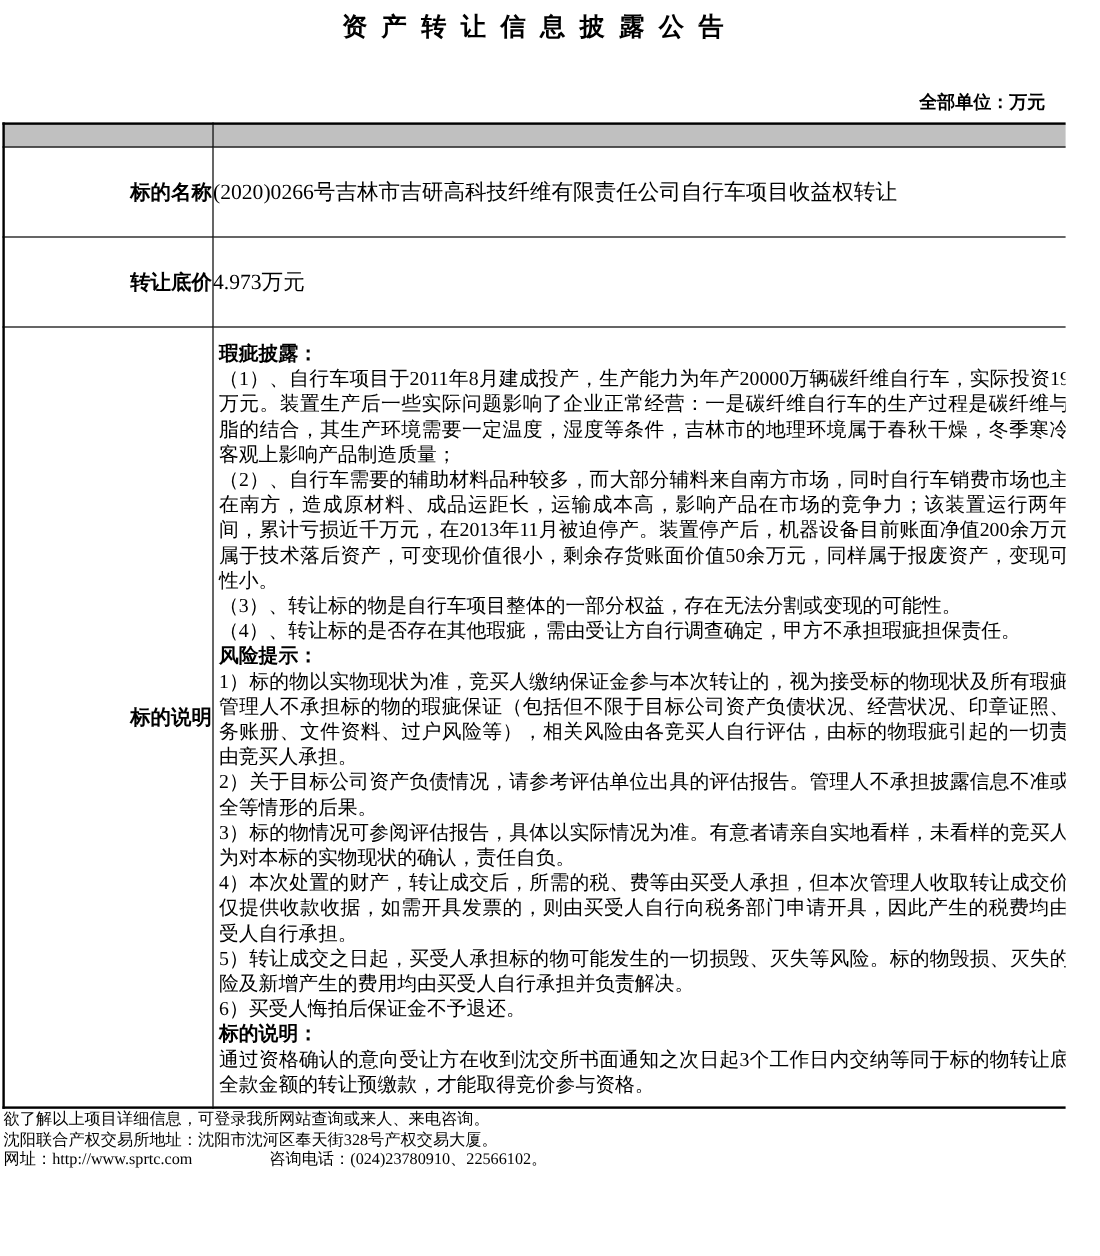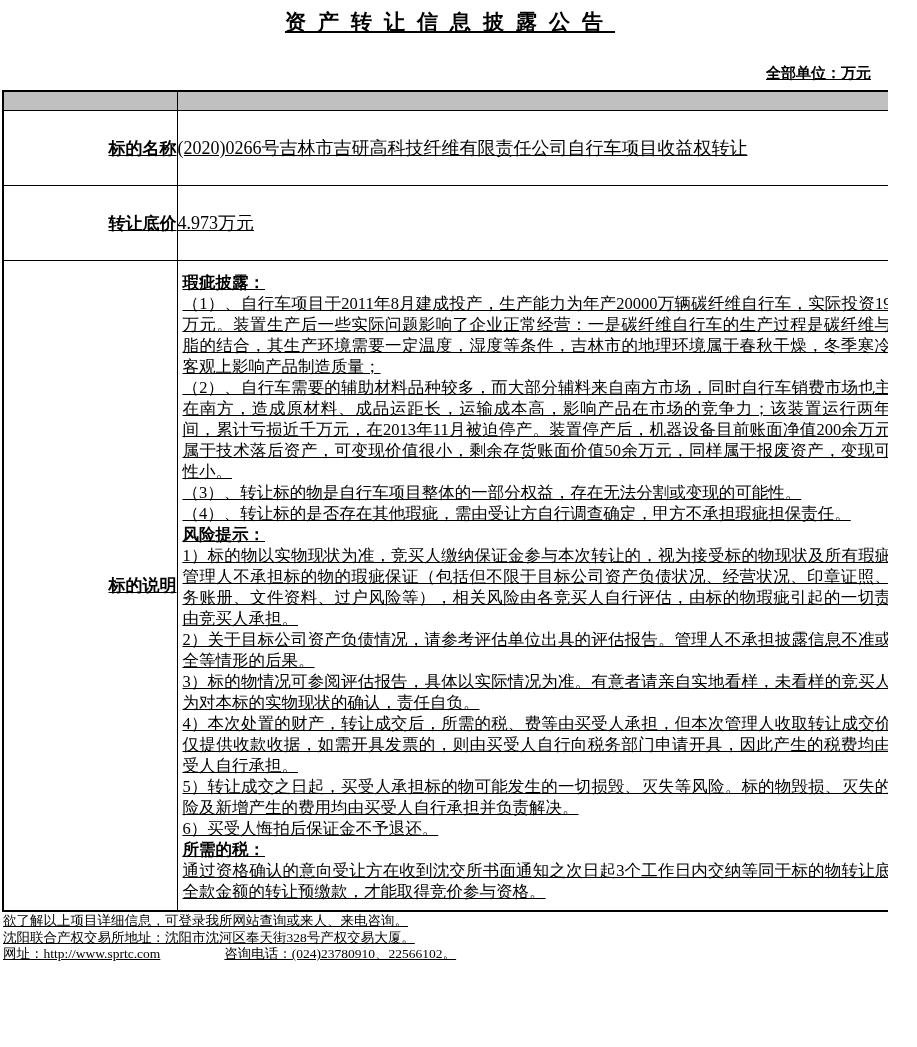--- a/index.html
+++ b/index.html
@@ -8,36 +8,35 @@
     background: #ffffff;
     font-family: "Liberation Serif", "DejaVu Serif", serif;
     color: #000000;
   }
   .page {
     position: relative;
     width: 888px;
     height: 1047px;
     background: #ffffff;
     overflow: hidden;
-    text-decoration: underline;
   }
   .doc-title {
     text-align: center;
     font-size: 21px;
     font-weight: bold;
     letter-spacing: 12px;
     padding-left: 12px; 
     margin-top: 8px;
     white-space: nowrap;
   }
   .unit-note {
     text-align: right;
     font-size: 15px;
     font-weight: bold;
-    margin-top: 28px;
+    margin-top: 40px;
     margin-right: 17px;
   }
   table.disclosure {
     border-collapse: collapse;
     table-layout: fixed;
     width: 913px;
     margin-left: 2px;
     margin-top: 7px;
     border: 2px solid #000;
   }
@@ -120,21 +119,21 @@
               <div class="sec-par">（2）、自行车需要的辅助材料品种较多，而大部分辅料来自南方市场，同时自行车销费市场也主要在南方，造成原材料、成品运距长，运输成本高，影响产品在市场的竞争力；该装置运行两年时间，累计亏损近千万元，在2013年11月被迫停产。装置停产后，机器设备目前账面净值200余万元，属于技术落后资产，可变现价值很小，剩余存货账面价值50余万元，同样属于报废资产，变现可能性小。</div>
               <div class="sec-par">（3）、转让标的物是自行车项目整体的一部分权益，存在无法分割或变现的可能性。</div>
               <div class="sec-par">（4）、转让标的是否存在其他瑕疵，需由受让方自行调查确定，甲方不承担瑕疵担保责任。</div>
               <div class="sec-heading">风险提示：</div>
               <div class="sec-par">1）标的物以实物现状为准，竞买人缴纳保证金参与本次转让的，视为接受标的物现状及所有瑕疵，管理人不承担标的物的瑕疵保证（包括但不限于目标公司资产负债状况、经营状况、印章证照、财务账册、文件资料、过户风险等），相关风险由各竞买人自行评估，由标的物瑕疵引起的一切责任由竞买人承担。</div>
               <div class="sec-par">2）关于目标公司资产负债情况，请参考评估单位出具的评估报告。管理人不承担披露信息不准或不全等情形的后果。</div>
               <div class="sec-par">3）标的物情况可参阅评估报告，具体以实际情况为准。有意者请亲自实地看样，未看样的竞买人视为对本标的实物现状的确认，责任自负。</div>
               <div class="sec-par">4）本次处置的财产，转让成交后，所需的税、费等由买受人承担，但本次管理人收取转让成交价款仅提供收款收据，如需开具发票的，则由买受人自行向税务部门申请开具，因此产生的税费均由买受人自行承担。</div>
               <div class="sec-par">5）转让成交之日起，买受人承担标的物可能发生的一切损毁、灭失等风险。标的物毁损、灭失的风险及新增产生的费用均由买受人自行承担并负责解决。</div>
               <div class="sec-par">6）买受人悔拍后保证金不予退还。</div>
-              <div class="sec-heading">所需的税：</div>
+              <div class="sec-heading">标的说明：</div>
               <div class="sec-par">通过资格确认的意向受让方在收到沈交所书面通知之次日起3个工作日内交纳等同于标的物转让底价全款金额的转让预缴款，才能取得竞价参与资格。</div>
             </div>
         </td>
       </tr>
     </tbody>
   </table>
 
   <div class="footer">
     <div>欲了解以上项目详细信息，可登录我所网站查询或来人、来电咨询。</div>
     <div>沈阳联合产权交易所地址：沈阳市沈河区奉天街328号产权交易大厦。</div>

